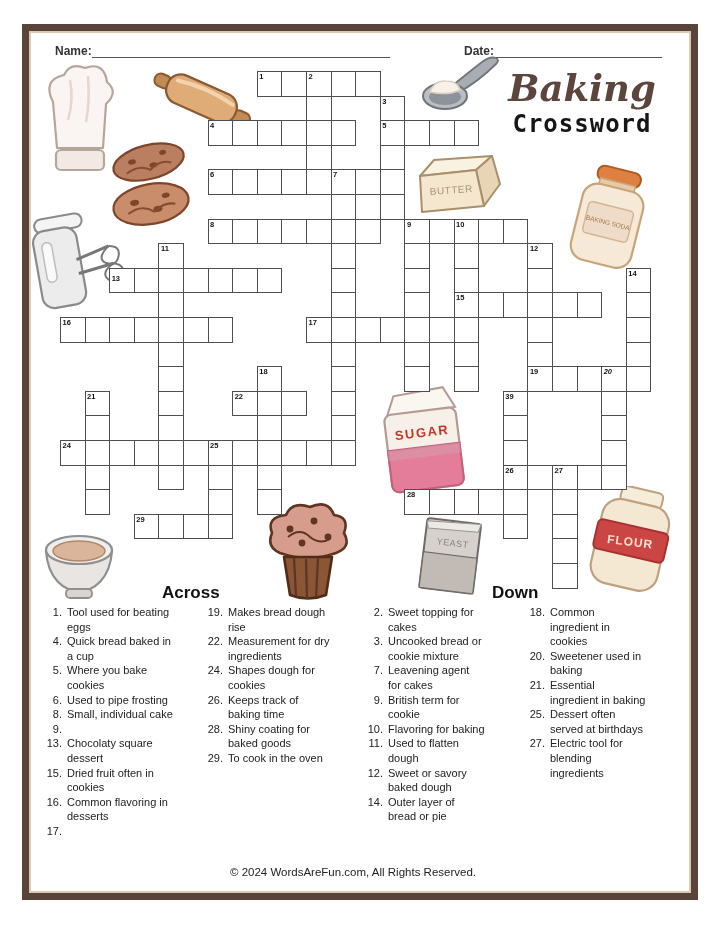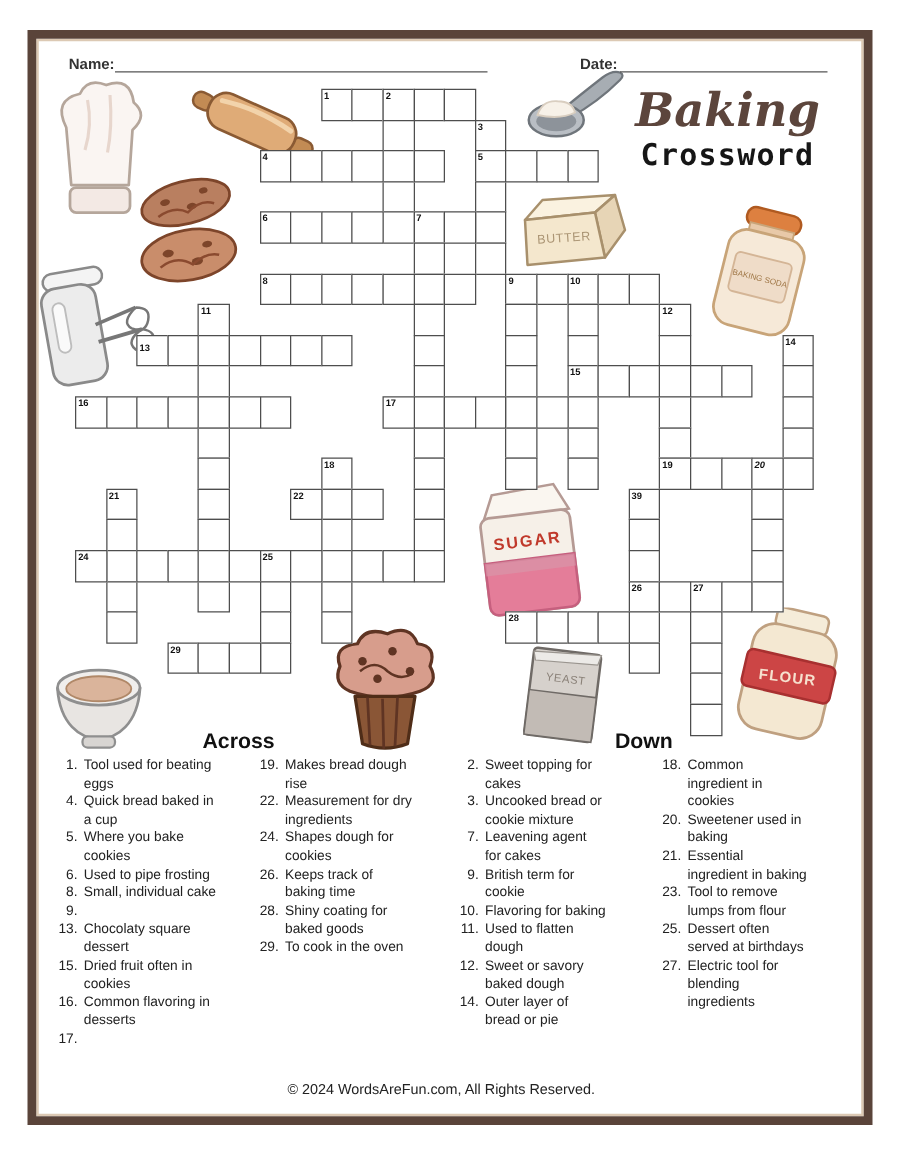--- a/index.html
+++ b/index.html
@@ -505,25 +505,20 @@
       <span class="cnum">20.</span>
       <span class="ctxt">Sweetener used in
 baking</span>
     </div>
     <div class="clue">
       <span class="cnum">21.</span>
       <span class="ctxt">Essential
 ingredient in baking</span>
     </div>
     <div class="clue">
-      <span class="cnum">23.</span>
-      <span class="ctxt">Tool to remove
-lumps from flour</span>
-    </div>
-    <div class="clue">
       <span class="cnum">25.</span>
       <span class="ctxt">Dessert often
 served at birthdays</span>
     </div>
     <div class="clue">
       <span class="cnum">27.</span>
       <span class="ctxt">Electric tool for
 blending
 ingredients</span>
     </div>

